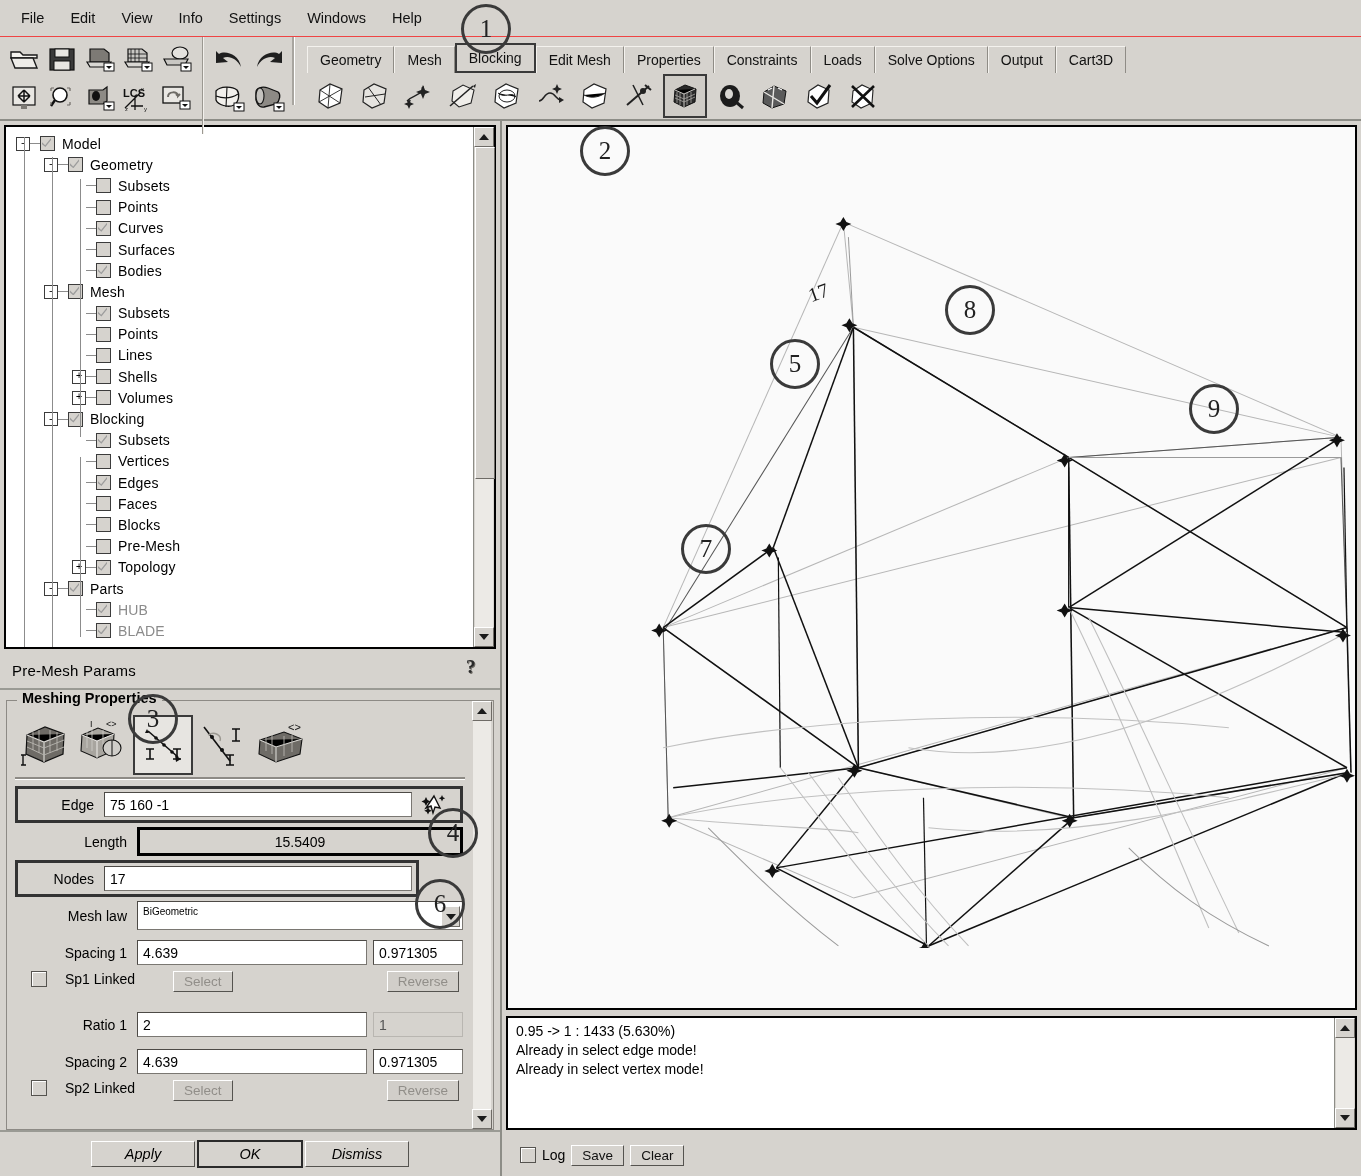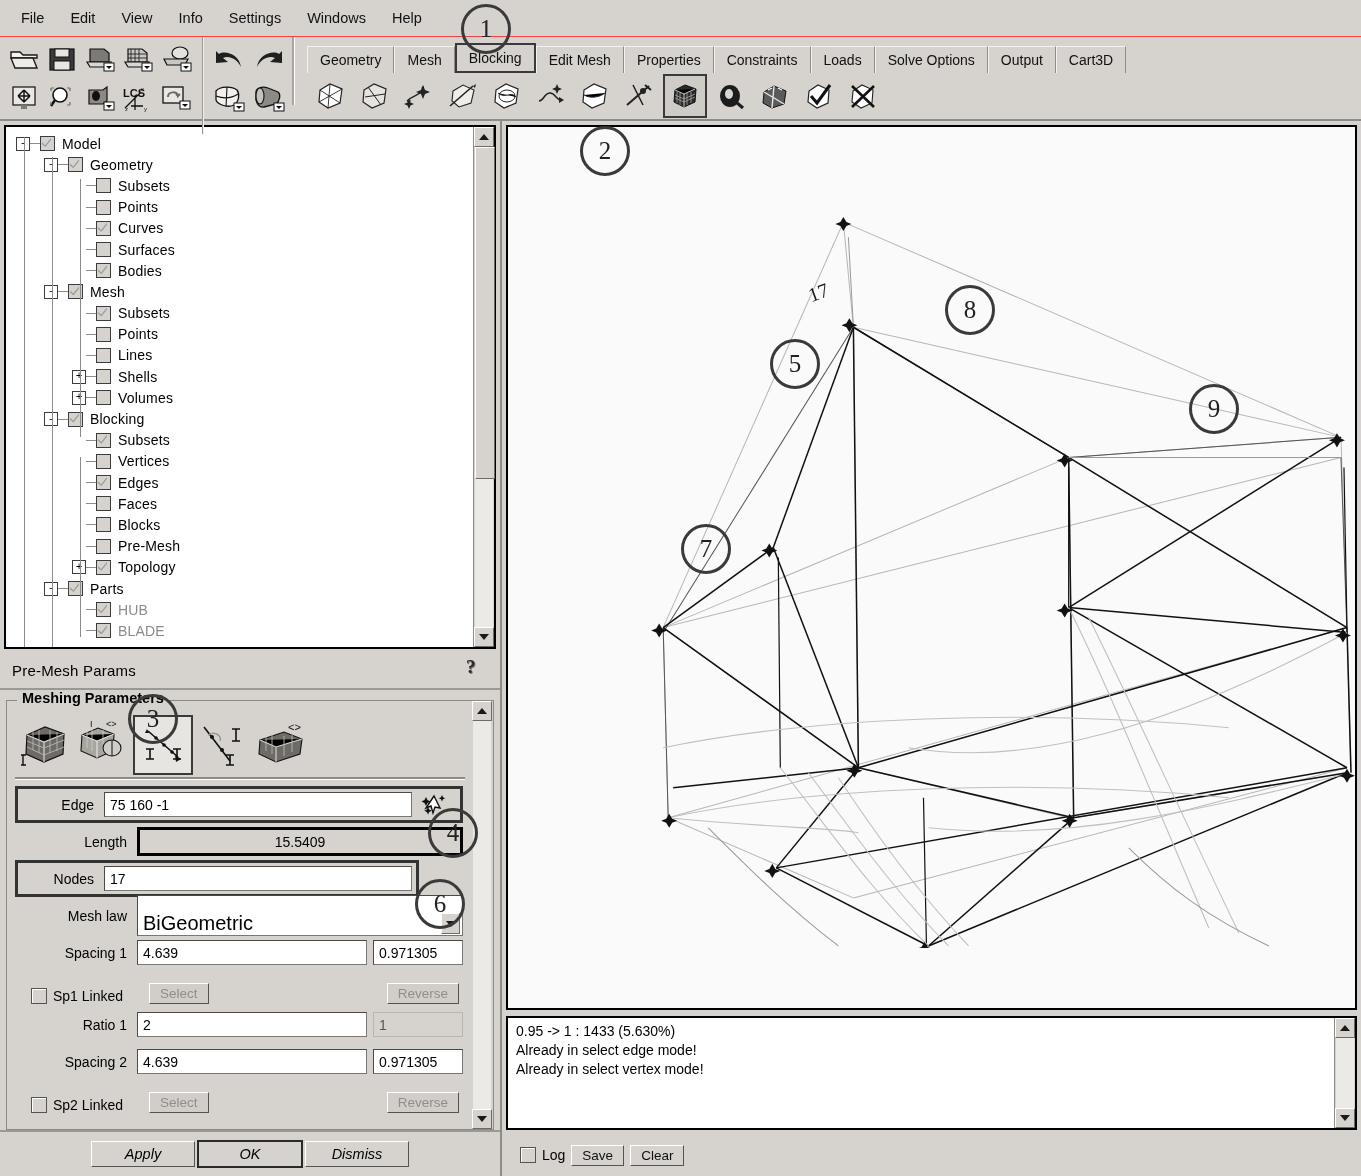--- a/index.html
+++ b/index.html
@@ -98,26 +98,26 @@
   .ffield{flex:1;height:23px;background:#fff;border:1px solid #7a7772;
     border-top-color:#4d4a46;border-left-color:#4d4a46;
     display:flex;align-items:center;padding:0 5px;font-size:14px;min-width:0;overflow:hidden;}
   .ffield.ro{background:#d6d3ce;border:3px solid #000000;justify-content:center;}
   .ffield.sm{flex:0 0 78px;}
   .ffield.sm2{flex:0 0 78px;background:#d6d3ce;border-color:#b9b6b1;color:#555;}
   .hilite{border:3px solid #333;padding:3px 4px;display:flex;align-items:center;
     gap:6px;margin-right:4px;}
   .pickbtn{width:38px;height:24px;display:flex;align-items:center;justify-content:center;flex:0 0 auto;}
   .selectbox{flex:1;height:23px;background:#fff;border:1px solid #7a7772;
-    border-top-color:#4d4a46;border-left-color:#4d4a46;display:flex;align-items:center;
-    padding:16px 2px 0 5px;font-size:20px;justify-content:space-between;}
+    border-top-color:#4d4a46;border-left-color:#4d4a46;display:flex;
+    padding:4px 2px 0 5px;font-size:10px;justify-content:space-between;}
   .dda{width:17px;height:19px;background:#d6d3ce;border:1px solid #fff;
     border-right-color:#6e6b66;border-bottom-color:#6e6b66;
     display:flex;align-items:center;justify-content:center;}
-  .ckrow{display:flex;align-items:flex-end;height:33px;gap:6px;margin-top:2px;}
+  .ckrow{display:flex;align-items:flex-start;height:33px;gap:18px;margin-top:2px;}
   .ck{width:14px;height:14px;border:1px solid #55534f;background:#d6d3ce;
     box-shadow:inset 1px 1px 0 #fff;margin-left:16px;flex:0 0 auto;}
   .cklbl{font-size:14px;width:90px;}
   .btn{background:#d6d3ce;border:1px solid #fff;border-right-color:#55534f;
     border-bottom-color:#55534f;padding:2px 10px;font-size:13.5px;color:#111;}
   .btn.dis{color:#918e89;}
   .btn.gray{background:#d1cec9;}
   .spacerflex{flex:1;}
 
   .btnbar{height:44px;border-top:2px solid #9a9a94;display:flex;align-items:center;
@@ -583,21 +583,21 @@
           <div class="ptitle">Pre-Mesh Params</div>
           <div>
             <svg width="20" height="24" viewBox="0 0 20 24">
               <text x="1" y="17" font-family="Liberation Serif" font-size="19" font-weight="bold" fill="#6e6b66">?</text>
               <text x="0" y="16" font-family="Liberation Serif" font-size="19" font-weight="bold" fill="#2a2a2a">?</text>
             </svg>
           </div>
         </div>
 
         <div class="gbox">
-          <div class="gbox-legend">Meshing Parameters</div>
+          <div class="gbox-legend">Meshing Properties</div>
           <div class="gbox-inner">
 
             <div class="modebar">
               <div class="mbtn">
                 <svg width="52" height="48" viewBox="0 0 52 48">
                   <path d="M8 14 L26 6 L45 13 L44 33 L25 41 L7 33z" fill="#6e6b66" stroke="#111" stroke-width="1.2"></path>
                   <path d="M8 14 L25 21 L45 13 M25 21 L25 41" stroke="#d9d7d3" stroke-width="1.2"></path>
                   <path d="M14 11 L14 29 M20 9 L20 32 M31 9 L31 32 M38 11 L38 30
                            M8 20 L25 27 M25 27 L45 19 M8 26 L25 34 M25 34 L45 26" stroke="#b8b5b0" stroke-width="0.9"></path>
                   <path d="M4 34 L4 44 M2 44 h5 M2 34 h5" stroke="#111" stroke-width="1.4"></path>

